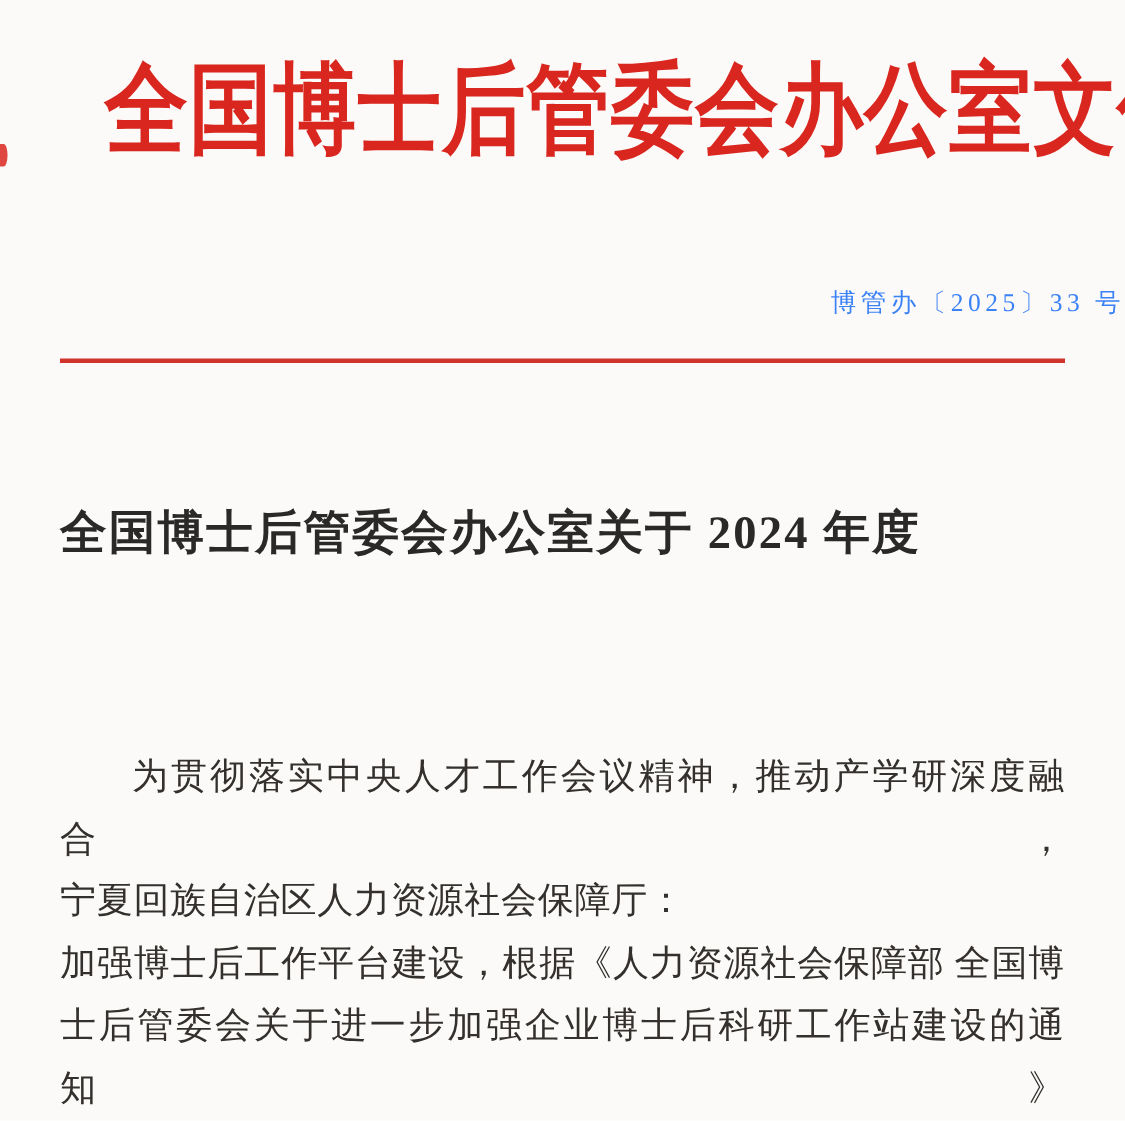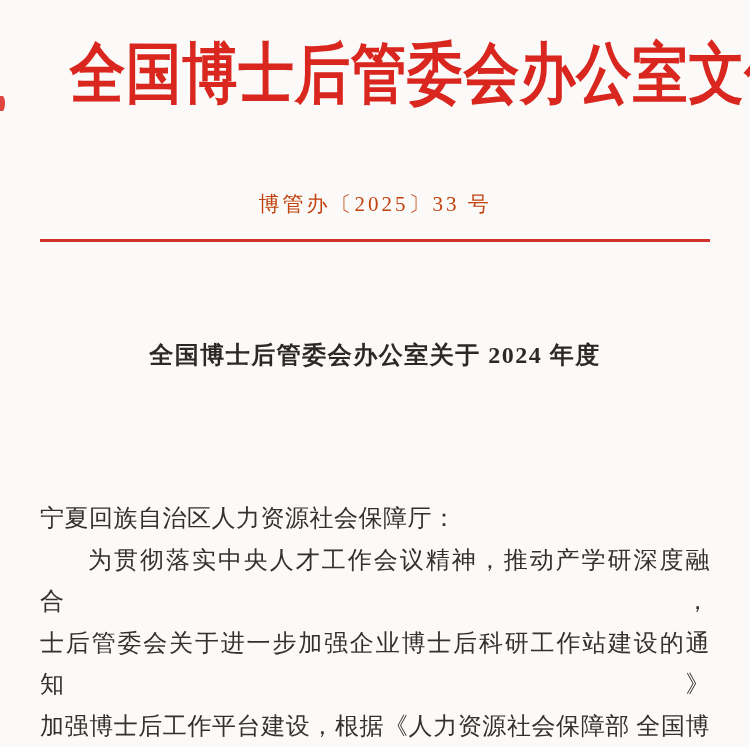--- a/index.html
+++ b/index.html
@@ -41,37 +41,36 @@
     letter-spacing:1px;
   }
   .header-title .squeeze{
     display:inline-block;
     transform:scaleX(0.84);
     transform-origin:center;
   }
   .doc-number{
     position:absolute;
     top:190px; left:0; right:0;
-    text-align:center;
-    font-size:21px;
+    text-align:right;
+    font-size:17px;
     letter-spacing:3px;
-    color:#c2410c;
+    color:#3b82f6;
   }
   .divider{
     position:absolute;
     top:239px; left:40px; right:40px;
     height:2.5px;
     background:var(--divider-red);
   }
   .doc-title{
     position:absolute;
     top:327px; left:40px; right:40px;
-    text-align:center;
     font-weight:bold;
-    font-size:24px;
+    font-size:31px;
     line-height:56px;
     color:#2b2927;
     letter-spacing:1.5px;
   }
   .body-block{
     position:absolute;
     top:498px; left:40px; right:40px;
     font-size:24px;
     line-height:41.5px;
     color:var(--body-text);
@@ -103,20 +102,20 @@
 
   <div class="doc-number">博管办〔2025〕33 号</div>
 
   <div class="divider"></div>
 
   <div class="doc-title">
     <div class="doc-title-line">全国博士后管委会办公室关于 2024 年度</div>
   </div>
 
   <div class="body-block">
+    <div class="body-line fill indent">为贯彻落实中央人才工作会议精神，推动产学研深度融合，</div>
     <div class="body-line">宁夏回族自治区人力资源社会保障厅：</div>
-    <div class="body-line fill indent">为贯彻落实中央人才工作会议精神，推动产学研深度融合，</div>
+    <div class="body-line fill">加强博士后工作平台建设，根据《人力资源社会保障部 全国博</div>
     <div class="body-line fill">士后管委会关于进一步加强企业博士后科研工作站建设的通知》</div>
-    <div class="body-line fill">加强博士后工作平台建设，根据《人力资源社会保障部 全国博</div>
 
   </div>
 
 </div>
 
 </body></html>

